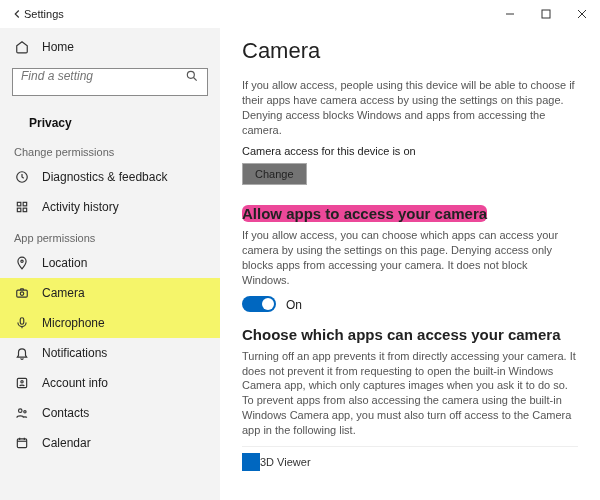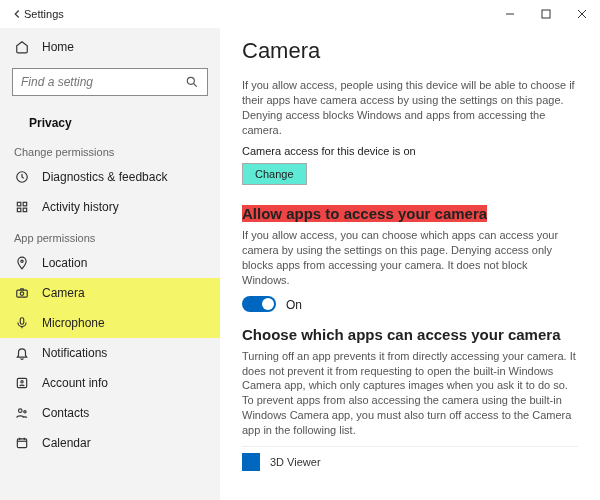--- a/index.html
+++ b/index.html
@@ -8,35 +8,35 @@
   .titlebar { display: flex; align-items: center; height: 28px; padding-left: 10px; }
   .titlebar-title { font-size: 11px; color: #222; }
   .title-controls { margin-left: auto; display: flex; }
   .tbtn { width: 36px; height: 28px; display: flex; align-items: center; justify-content: center; font-size: 11px; color: #333; }
   .body { display: flex; flex: 1; min-height: 0; }
   .sidebar { width: 220px; background: #f3f3f3; display: flex; flex-direction: column; padding-top: 4px; }
   .side-row { display: flex; align-items: center; height: 30px; padding: 0 14px; font-size: 12px; color: #222; gap: 12px; }
   .side-row.selected { background: #d0d0d0; }
   .side-row.hl { background: #f5f56a; }
   .side-row .ic { width: 16px; height: 16px; display: flex; align-items: center; justify-content: center; color: #333; }
-  .search { margin: 6px 12px 10px 12px; height: 28px; border: 1px solid #8a8a8a; display: flex; align-items: center; padding: 0 8px; background: #fff; }
+  .search { margin: 6px 12px 10px 12px; height: 28px; border: 1px solid #8a8a8a; display: flex; align-items: flex-start; padding: 0 8px; background: #fff; }
   .search input { flex: 1; border: none; outline: none; font-size: 12px; background: transparent; color: #555; font-style: italic; }
   .cat { font-weight: 600; font-size: 12px; padding: 10px 14px 6px 29px; color: #111; }
   .group-label { font-size: 11px; color: #666; padding: 10px 14px 4px 14px; }
   .main { flex: 1; padding: 6px 22px 0 22px; overflow: hidden; color: #222; }
   .h1 { font-size: 22px; font-weight: 400; margin: 4px 0 14px 0; }
   .h2 { font-size: 15px; font-weight: 600; margin: 6px 0 6px 0; }
   .p { font-size: 11px; color: #555; line-height: 1.35; margin-bottom: 8px; }
   .status { font-size: 11px; color: #222; margin: 2px 0 6px 0; }
-  .btn { display: inline-block; background: #5eead4; border: 1px solid #aaa; font-size: 11px; padding: 4px 12px; margin-bottom: 14px; }
-  .hl-text { background: #ef4444; display: inline; }
+  .btn { display: inline-block; background: #737373; border: 1px solid #aaa; font-size: 11px; padding: 4px 12px; margin-bottom: 14px; }
+  .hl-text { background: #ec4899; display: inline; border-radius: 6px; }
   .toggle-row { display: flex; align-items: flex-end; gap: 10px; margin: 6px 0 14px 0; font-size: 12px; }
   .toggle { width: 34px; height: 16px; border-radius: 8px; background: #0067c0; position: relative; }
   .toggle::after { content: ""; position: absolute; right: 2px; top: 2px; width: 12px; height: 12px; background: #fff; border-radius: 50%; }
-  .app-row { display: flex; align-items: center; gap: 10px; font-size: 11px; color: #333; padding-top: 6px; border-top: 1px solid #eee; margin-top: 4px; }
+  .app-row { display: flex; align-items: center; font-size: 11px; color: #333; padding-top: 6px; border-top: 1px solid #eee; margin-top: 4px; }
   .app-row .sq { width: 18px; height: 18px; background: #0067c0; }
   svg { display: block; }
 </style>
 </head>
 <body>
 
 <div class="window">
   <div class="titlebar">
     <span class="ic">
       <svg width="14" height="14" viewBox="0 0 24 24" fill="none" stroke="#333" stroke-width="2">

